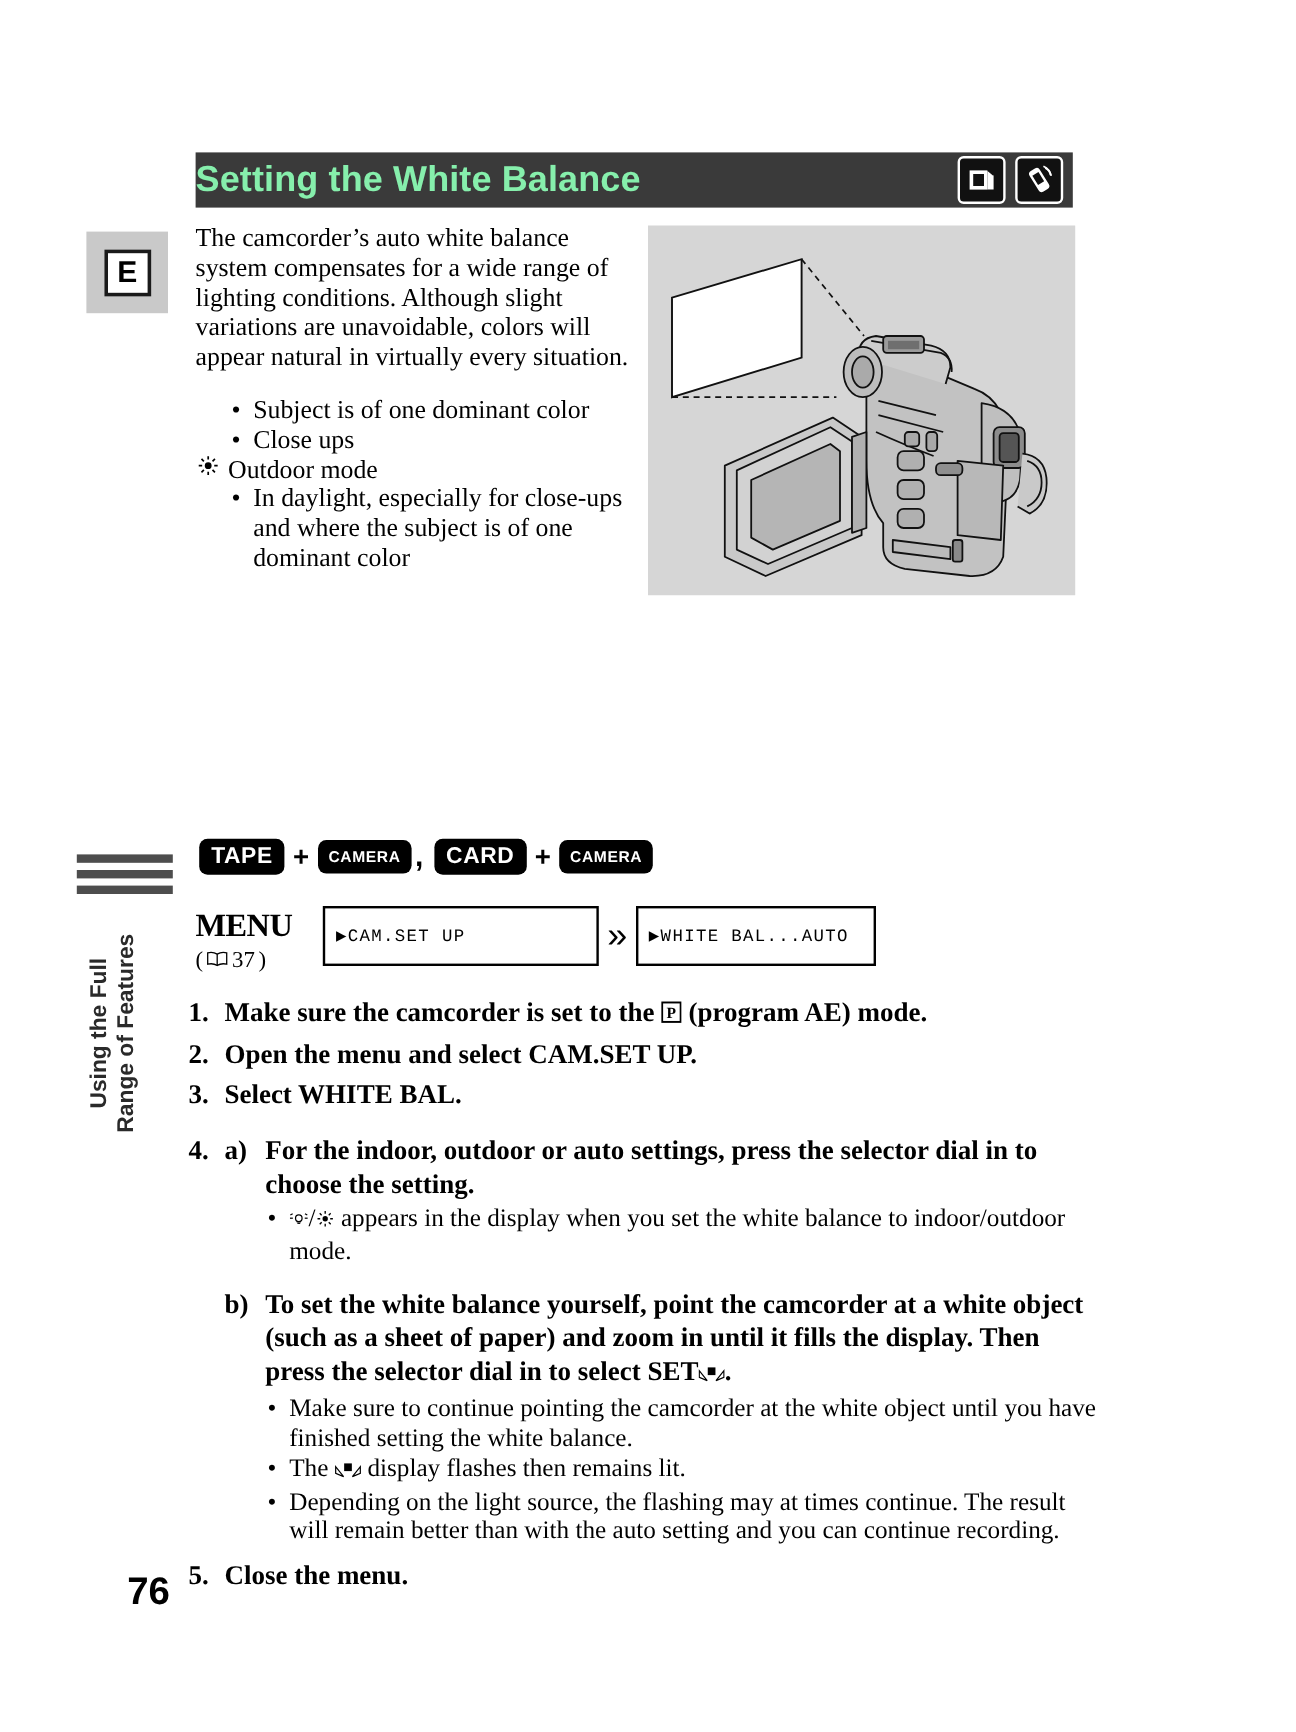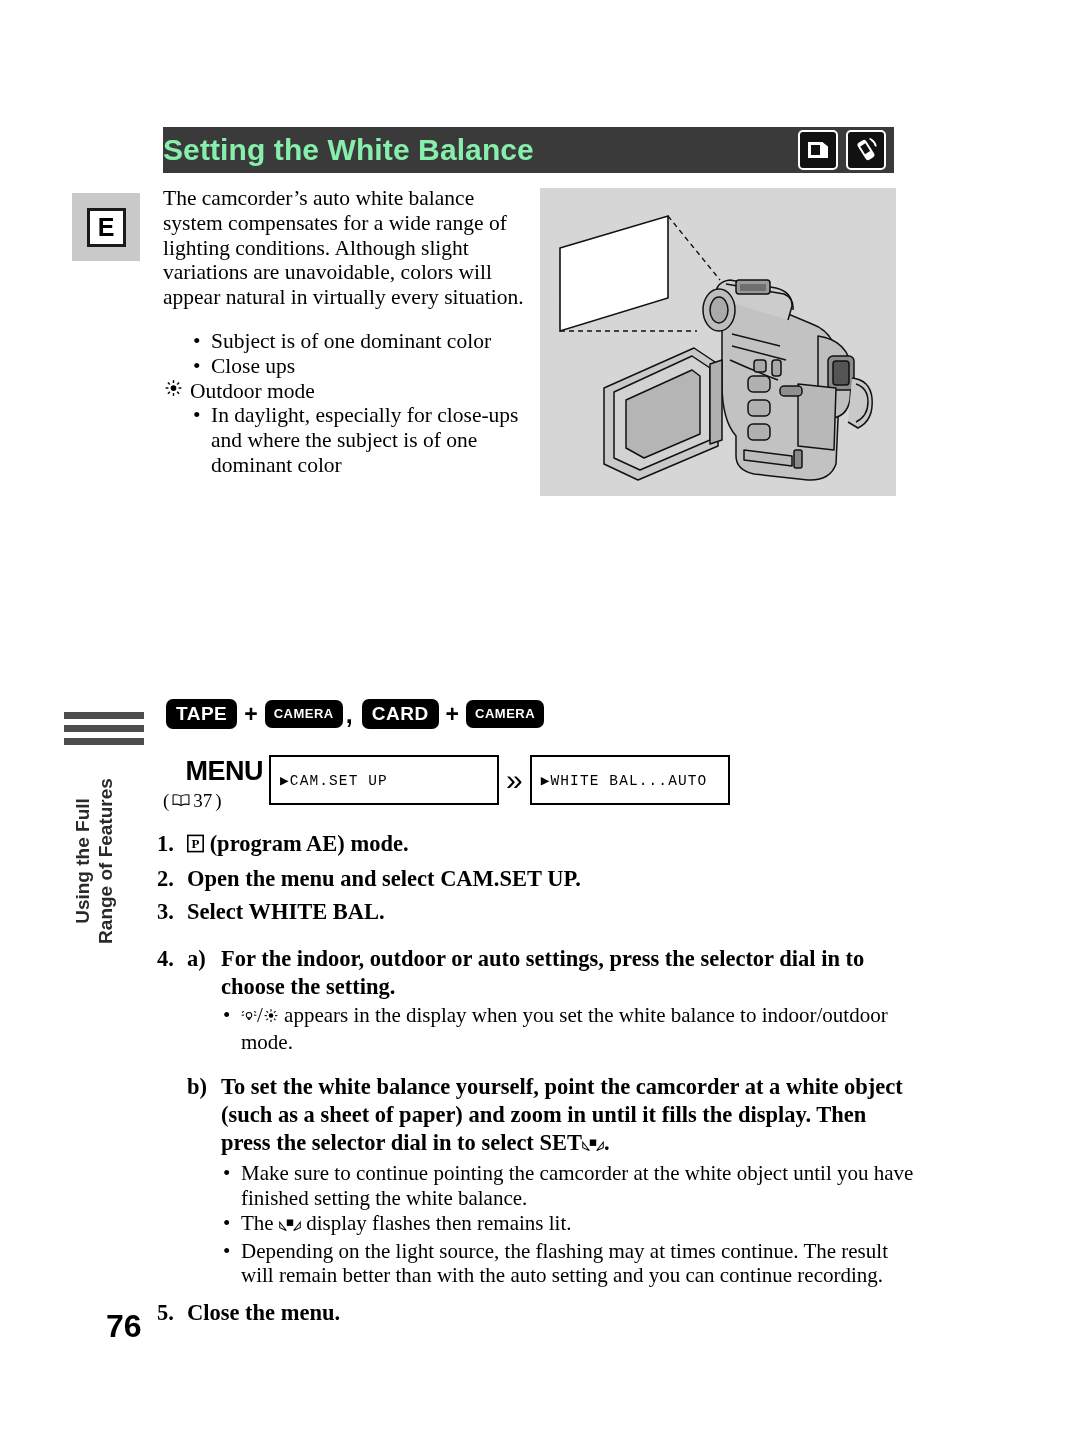--- a/index.html
+++ b/index.html
@@ -207,26 +207,25 @@
     left: 163px;
     top: 755px;
     display: flex;
     align-items: flex-start;
   }
   .menu-label {
     width: 100px;
     padding-top: 3px;
   }
   .menu-word {
-    font-family: Liberation Sans, sans-serif;
+    font-family: Liberation Serif, serif;
     font-weight: bold;
     font-size: 27px;
     letter-spacing: -0.5px;
     line-height: 1;
-    text-align: right;
   }
   .menu-ref {
     font-size: 19px;
     margin-top: 5px;
     display: flex;
     align-items: center;
     gap: 3px;
     white-space: nowrap;
   }
   .menu-boxes {
@@ -481,21 +480,21 @@
     <div class="menu-box wide">
       <span class="menu-box-text">▶WHITE BAL...AUTO</span>
     </div>
   </div>
 </div>
 
 <div class="steps">
 
   <div class="step">
     <span class="num">1.</span>
-    <span class="txt"><span class="ico"><svg width="17" height="19" viewBox="0 0 17 19">
+    <span class="txt"><span>Make sure the camcorder is set to the </span><span class="ico"><svg width="17" height="19" viewBox="0 0 17 19">
             <rect x="0.8" y="1.4" width="15.4" height="16.2" fill="#fff" stroke="#000" stroke-width="1.6"></rect>
             <text x="8.5" y="14.2" font-family="Liberation Serif, serif" font-size="13" font-weight="bold" text-anchor="middle" fill="#000">P</text>
           </svg></span><span> (program AE) mode.</span></span>
   </div>
 
   <div class="step">
     <span class="num">2.</span>
     <span class="txt">Open the menu and select CAM.SET UP.</span>
   </div>
 

